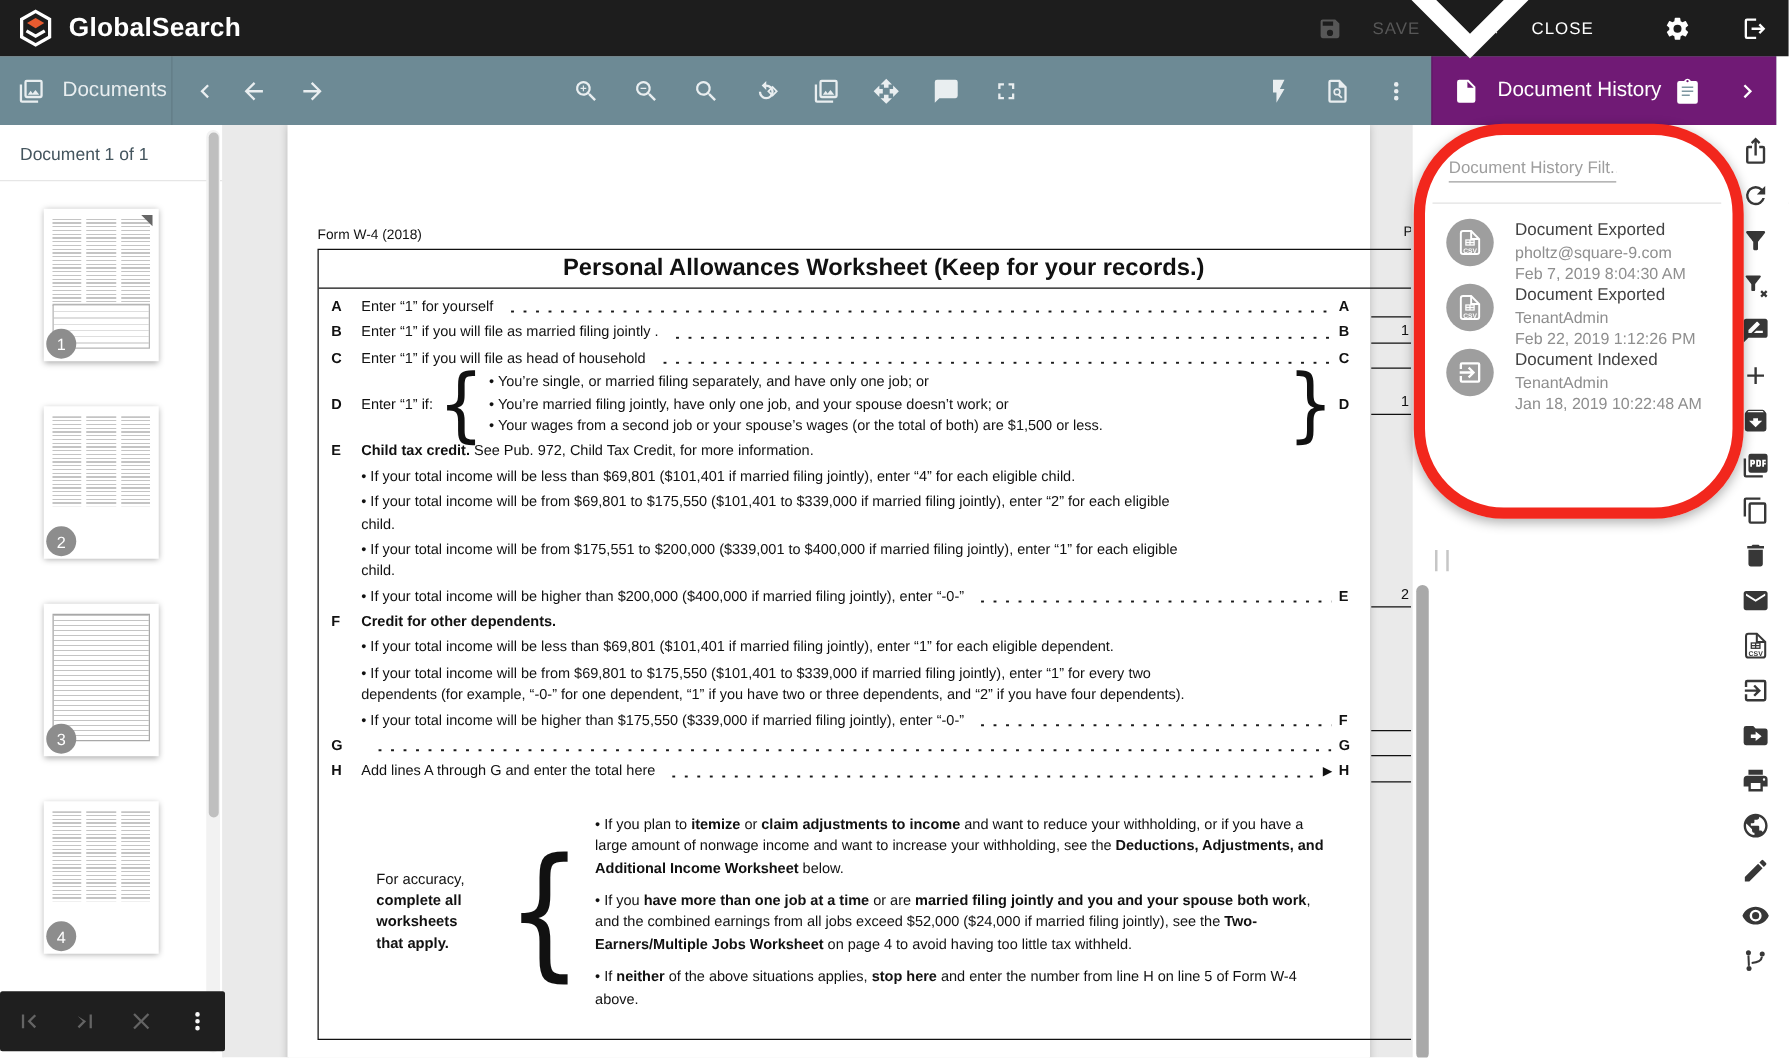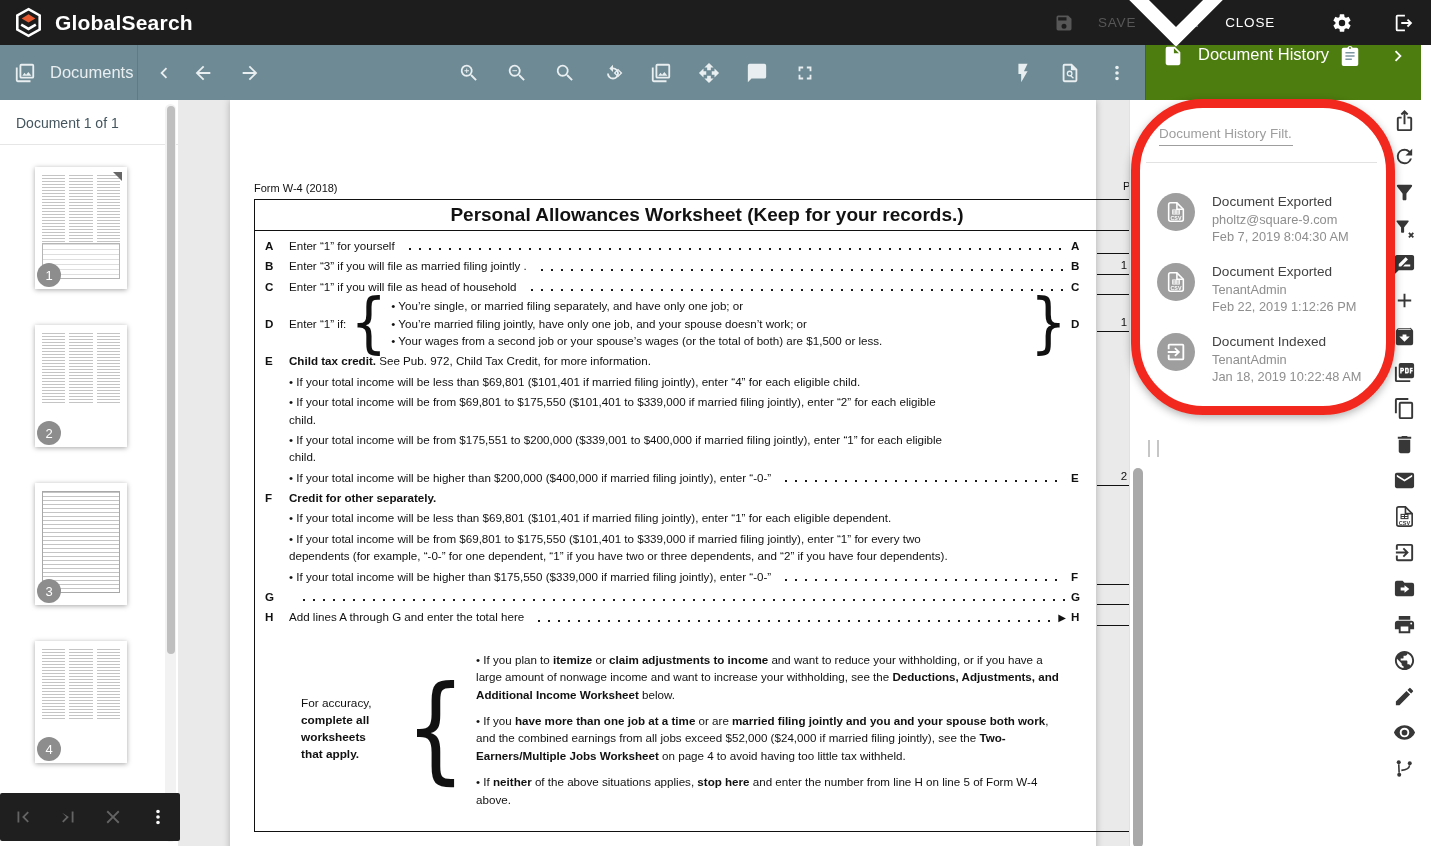--- a/index.html
+++ b/index.html
@@ -23,22 +23,22 @@
   .tb-logout{color:#fff;}
   
   .toolbar{position:absolute;left:0;top:45px;width:1421px;height:55px;background:#6d8a95;color:#e9eef0;z-index:5;}
   .toolbar .seam{position:absolute;left:137px;top:0;bottom:0;width:1px;background:rgba(0,0,0,.10);}
   .tb-docs{position:absolute;left:14px;top:0;height:55px;display:flex;align-items:center;gap:12px;}
   .tb-docs-label{font-size:16.5px;margin-left:2px;}
   .tb-docs .chev{margin-left:8px;}
   .tb-nav{position:absolute;left:192px;top:0;height:55px;display:flex;align-items:center;gap:25px;}
   .tb-center{position:absolute;left:458px;top:0;height:55px;display:flex;align-items:center;gap:26px;}
   .tb-actions{position:absolute;left:1012px;top:0;height:55px;display:flex;align-items:center;gap:25px;}
-  .tb-panelhead{position:absolute;left:1145px;right:0;top:0;height:55px;background:#4d7c0f;
-                border-left:1px solid rgba(0,0,0,.15);display:flex;align-items:flex-start;color:#fff;}
+  .tb-panelhead{position:absolute;left:1145px;right:0;top:0;height:55px;background:#701a75;
+                border-left:1px solid rgba(0,0,0,.15);display:flex;align-items:center;color:#fff;}
   .tb-panelhead .ph-file{margin-left:16px;}
   .ph-title{font-size:16.5px;margin-left:14px;white-space:nowrap;}
   .ph-clip{margin-left:auto;}
   .ph-chev{margin-left:26px;margin-right:12px;}
   
   .sidebar{position:absolute;left:0;top:100px;width:178px;bottom:0;background:#fff;border-right:1px solid #ddd;}
   .doc-count{font-size:14px;color:#44555e;padding:15px 16px 13px;border-bottom:1px solid #e6e6e6;}
   .thumbs{position:absolute;top:49px;left:0;right:16px;bottom:0;display:flex;flex-direction:column;
           align-items:center;gap:36px;padding-top:18px;}
   .thumb{position:relative;width:92px;height:122px;background:#fff;box-shadow:0 1px 5px rgba(0,0,0,.35);flex:none;}
@@ -100,21 +100,21 @@
   
   .panel{position:absolute;left:1145px;top:100px;right:0;bottom:0;background:#fff;z-index:4;}
   .resize-handle{position:absolute;left:3px;top:340px;width:7px;height:17px;
                  border-left:2px solid #c6c6c6;border-right:2px solid #c6c6c6;}
   .filter-wrap{margin:24px 0 0 14px;}
   .filter-wrap input{border:none;border-bottom:1px solid #9e9e9e;font-size:13.5px;width:134px;padding:2px 0 4px;
                      color:#424242;outline:none;font-family:"Liberation Sans",sans-serif;background:transparent;}
   .filter-wrap input::placeholder{color:#9e9e9e;}
   .panel-divider{margin-top:16px;border-bottom:1px solid #e2e2e2;}
   .entries{padding:12px 0 0 12px;}
-  .entry{display:flex;gap:17px;margin-top:18px;align-items:flex-start;}
+  .entry{display:flex;gap:17px;align-items:flex-start;}
   .avatar{width:38px;height:38px;border-radius:50%;background:#9e9e9e;color:#fff;flex:none;
           display:flex;align-items:center;justify-content:center;}
   .avatar svg{width:22px;height:22px;}
   .e-title{font-size:13.6px;color:#424242;line-height:1.3;}
   .e-sub{font-size:12.8px;color:#8e8e8e;line-height:1.35;}
   
   .right-strip{position:absolute;right:0;top:100px;width:54px;bottom:0;background:#fff;z-index:5;
                display:flex;flex-direction:column;align-items:center;padding-top:9px;gap:13px;}
   .right-strip .ic{color:#373737;cursor:pointer;}
   .right-strip .ic svg{width:23px;height:23px;}
@@ -352,21 +352,21 @@
         <div class="ws-body" id="ws1-body">
             <div class="row">
               <span class="l">A</span>
               <span class="txt"><span>Enter “1” for yourself</span></span>
               <span class="leader"></span>
               <span class="r">A</span>
               <span class="blank"></span>
             </div>
             <div class="row">
               <span class="l">B</span>
-              <span class="txt"><span>Enter “3” if you will file as married filing jointly .</span></span>
+              <span class="txt"><span>Enter “1” if you will file as married filing jointly .</span></span>
               <span class="leader"></span>
               <span class="r">B</span>
               <span class="blank">1</span>
             </div>
             <div class="row">
               <span class="l">C</span>
               <span class="txt"><span>Enter “1” if you will file as head of household</span></span>
               <span class="leader"></span>
               <span class="r">C</span>
               <span class="blank"></span>
@@ -404,21 +404,21 @@
             </div>
             <div class="row">
               <span class="sp"></span>
               <span class="txt"><span>• If your total income will be higher than $200,000 ($400,000 if married filing jointly), enter “-0-”</span></span>
               <span class="leader"></span>
               <span class="r">E</span>
               <span class="blank">2</span>
             </div>
             <div class="row">
               <span class="l">F</span>
-              <span class="txt grow"><span class="b">Credit for other separately.</span></span>
+              <span class="txt grow"><span class="b">Credit for other dependents.</span></span>
             </div>
             <div class="row">
               <span class="sp"></span>
               <span class="txt grow"><span>• If your total income will be less than $69,801 ($101,401 if married filing jointly), enter “1” for each eligible dependent.</span></span>
             </div>
             <div class="row">
               <span class="sp"></span>
               <span class="txt grow"><span>• If your total income will be from $69,801 to $175,550 ($101,401 to $339,000 if married filing jointly), enter “1” for every two dependents  (for example, “-0-” for one dependent, “1” if you have two or three dependents, and “2” if you have four dependents).</span></span>
             </div>
             <div class="row">

